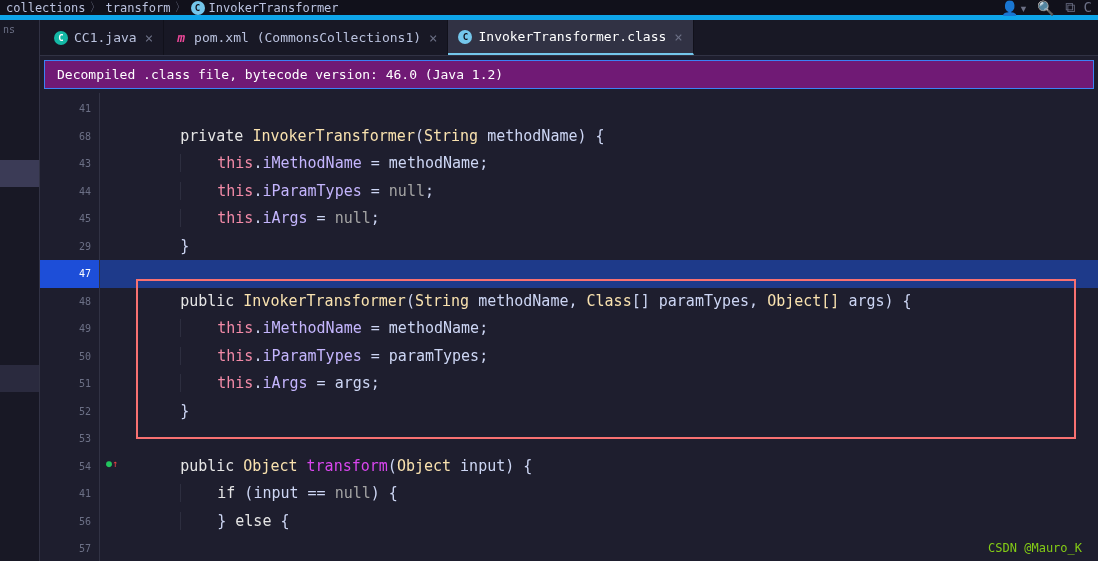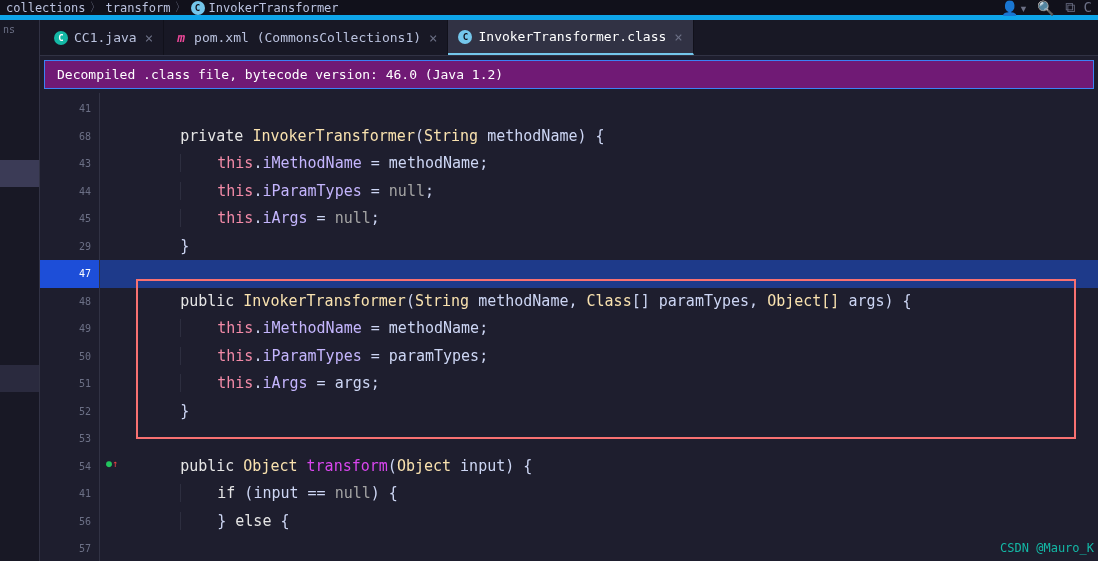--- a/index.html
+++ b/index.html
@@ -37,21 +37,21 @@
   .code-line.current{background:#1e3a8a}
   .kw{color:#e5e5e5}
   .type{color:#f9e2af}
   .this{color:#f38ba8}
   .field{color:#c4b5fd}
   .method{color:#d946ef}
   .punct{color:#cdd6f4}
   .plain{color:#cdd6f4}
   .null{color:#a3a3a3}
   .highlight-box{position:absolute;border:2px solid #f87171;pointer-events:none}
-  .watermark{position:absolute;bottom:6px;right:4px;color:#14b8a6;font-size:12px}
+  .watermark{position:absolute;bottom:6px;right:16px;color:#84cc16;font-size:12px}
   .indent-guide{border-left:1px solid #585b7044}
   .up-arrow{color:#ef4444}
   .green-dot{color:#22c55e}
 </style>
 </head>
 <body>
 
 <div class="top-bar">
   <div class="breadcrumb">
     <span>collections</span>

